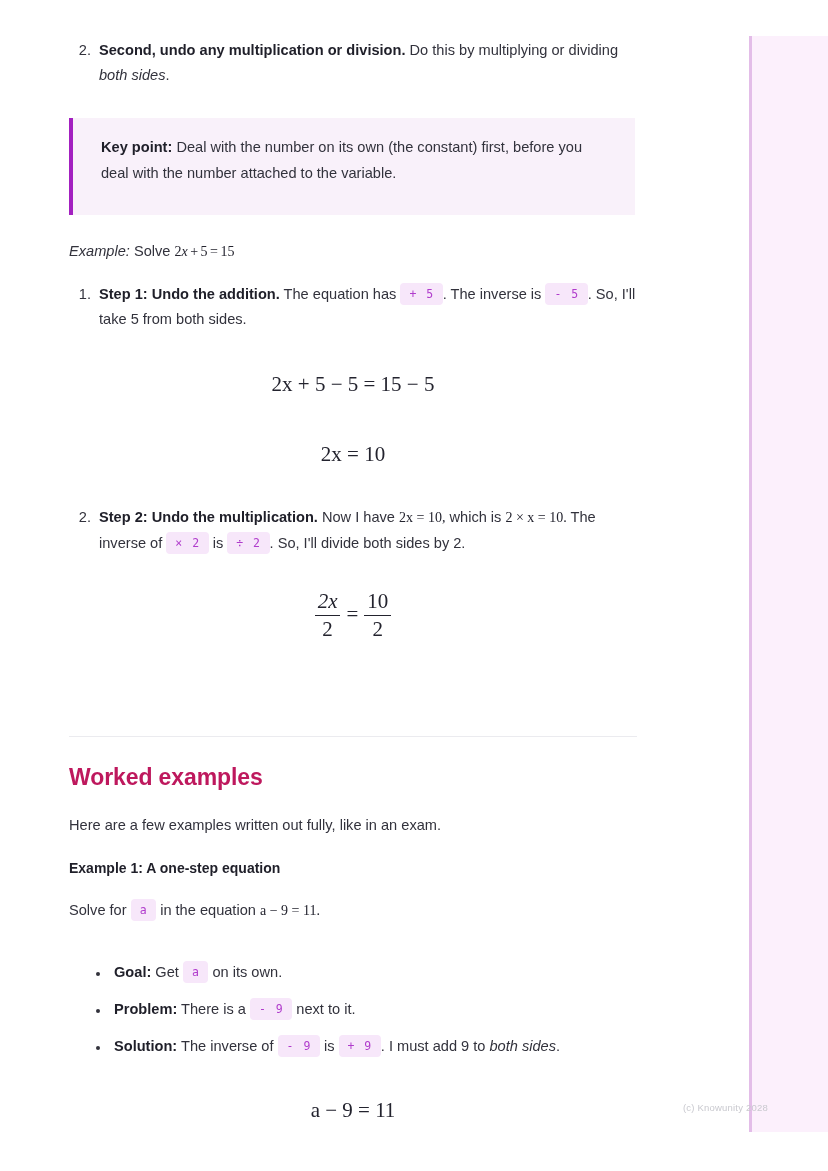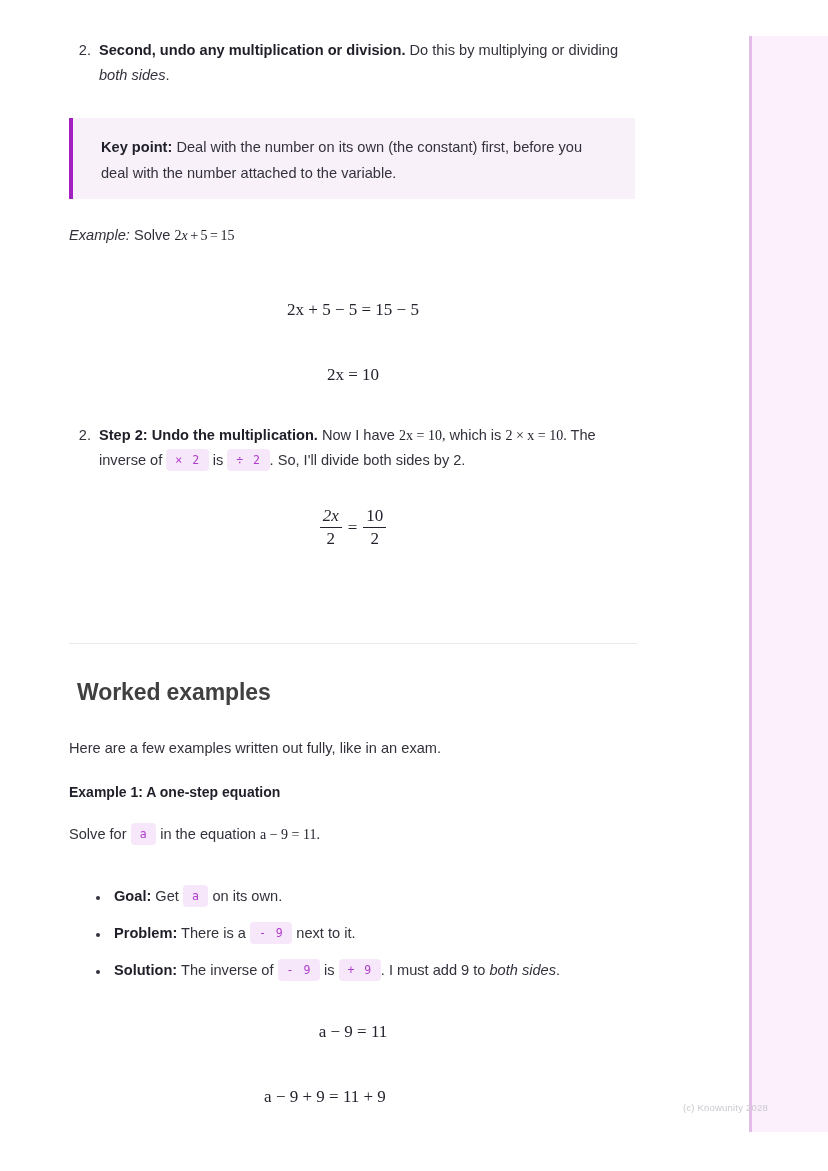--- a/index.html
+++ b/index.html
@@ -60,21 +60,21 @@
   ul.bullets > li { margin: 0 0 12px 0; padding-left: 4px; }
   ul.bullets > li::marker { font-size: 12px; }
 
   .block-gap-1 { height: 24px; }
   .block-gap-2 { height: 18px; }
 
   
   .callout {
     background: #f9f1fa;
     border-left: 4px solid #a320c0;
-    padding: 17px 22px 12px 28px;
+    padding: 17px 22px 28px 28px;
     box-sizing: border-box;
     width: 566px;
     margin: 0;
   }
   .callout p { line-height: 1.78; }
 
   
   code.chip {
     font-family: "DejaVu Sans Mono", "Liberation Mono", monospace;
     font-size: 11.5px;
@@ -94,21 +94,21 @@
     font-size: 14px;
     color: #23232e;
     white-space: nowrap;
   }
   .math .v { font-style: italic; }
   .math .op { padding: 0 2.5px; }
 
   .math-display {
     text-align: center;
     font-family: "Liberation Serif", "DejaVu Serif", serif;
-    font-size: 17px;
+    font-size: 21px;
     color: #23232e;
   }
   .math-display .v { font-style: italic; }
   .math-display .op { padding: 0 3px; }
 
   .frac {
     display: inline-block;
     vertical-align: middle;
     text-align: center;
     margin: 0 3px;
@@ -125,22 +125,22 @@
   
   hr.divider {
     border: none;
     border-top: 1px solid #ebebef;
     margin: 0;
     width: 568px;
   }
   h2.section-title {
     font-size: 23px;
     font-weight: bold;
-    color: #404040;
-    margin: 8px;
+    color: #be185d;
+    margin: 0;
     letter-spacing: -0.1px;
   }
   h3.sub-title {
     font-size: 14px;
     font-weight: bold;
     color: #1f1f29;
     margin: 0;
   }
 
   
@@ -172,20 +172,25 @@
   <div class="callout">
     <p><span class="b">Key point:</span><span> Deal with the number on its own (the constant) first, before you deal with the number attached to the variable.</span></p>
   </div>
 
   <div class="block-gap-1"></div>
 
   <p><em>Example:</em><span> Solve </span><span class="math"><span>2</span><span class="v">x</span><span class="op">+</span><span>5</span><span class="op">=</span><span>15</span></span></p>
 
   <div class="block-gap-2"></div>
 
+  <ol class="steps" start="1">
+    <li>
+      <span class="b">Step 1: Undo the addition.</span><span> The equation has </span><code class="chip">+ 5</code><span>. The inverse is </span><code class="chip">- 5</code><span>. So, I'll take 5 from both sides.</span>
+    </li>
+  </ol>
 
   <div style="height:34px"></div>
 
   <div class="math-display">2x + 5 − 5 = 15 − 5</div>
 
   <div style="height:45px"></div>
 
   <div class="math-display">2x = 10</div>
 
   <div style="height:38px"></div>

